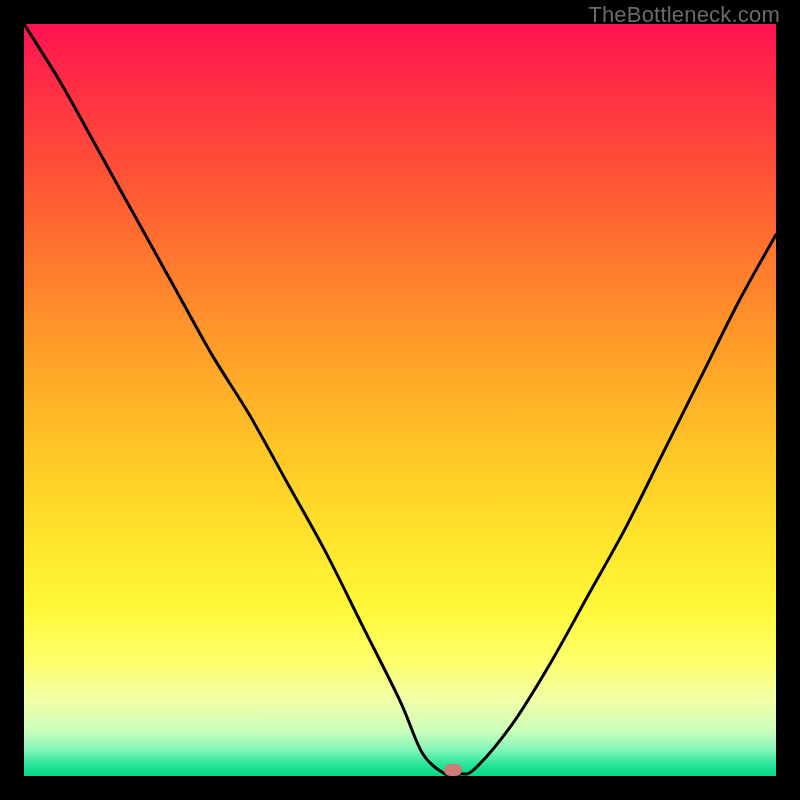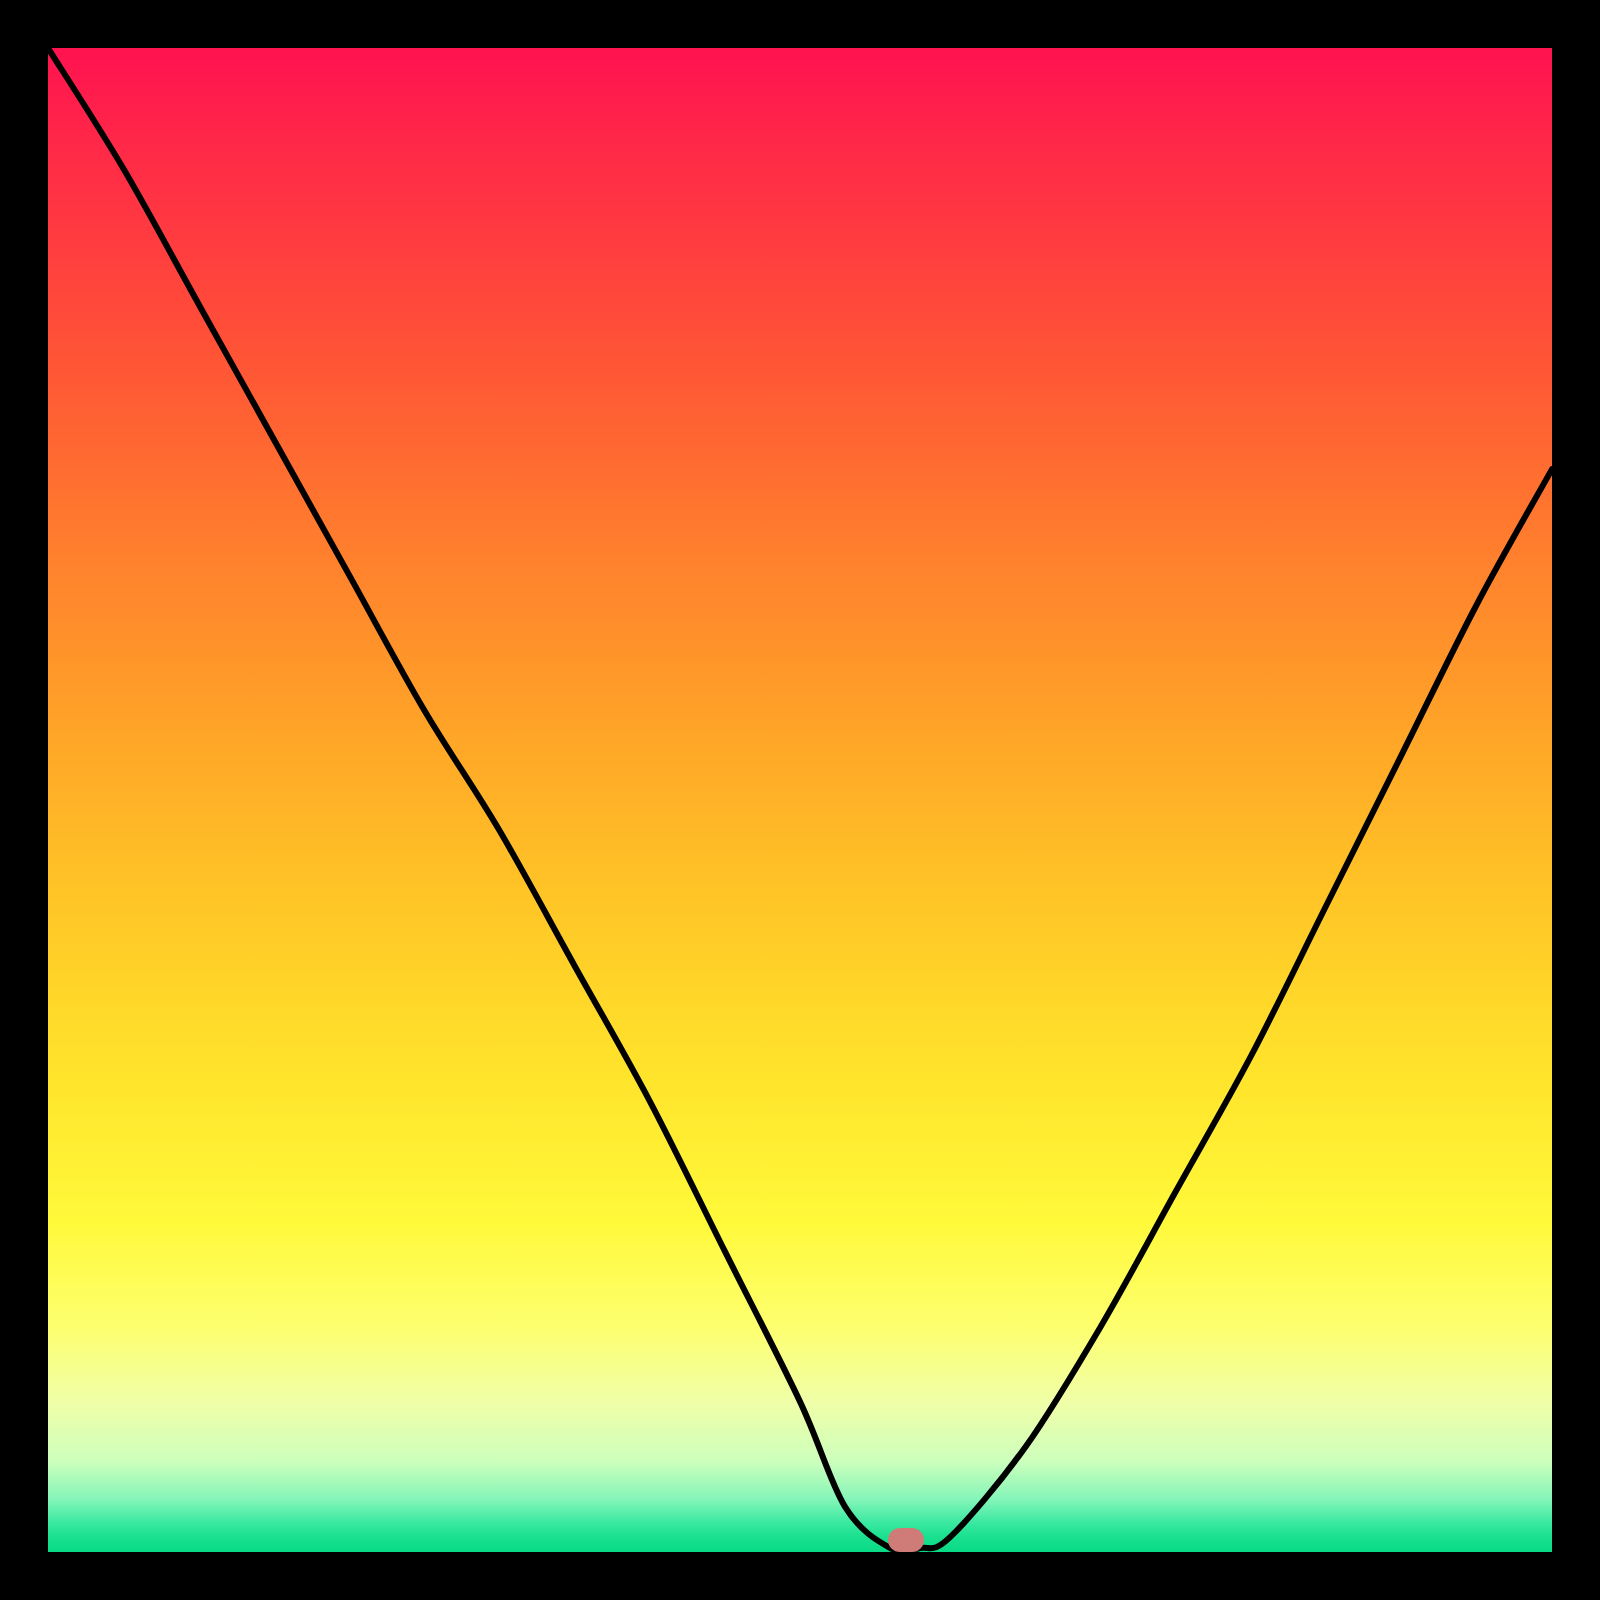--- a/index.html
+++ b/index.html
@@ -75,20 +75,21 @@
     border-radius: 6px;
     background: #cf7c78;
     transform: translate(-50%, -50%);
     z-index: 3;
   }
 </style>
 </head>
 <body>
 
 <div class="frame">
+  <div class="watermark">TheBottleneck.com</div>
 
   <div class="plot-area">
     <div class="gradient"></div>
     <svg class="curve" viewBox="0 0 752 752" preserveAspectRatio="none">
       <path id="curve-path" d="M 0 0 C 6.266666666666667 10.026666666666662, 25.06666666666667 38.853333333333296, 37.6 60.15999999999997 C 50.13333333333333 81.46666666666664, 62.66666666666667 105.28000000000003, 75.2 127.84000000000003 C 87.73333333333333 150.40000000000003, 100.26666666666667 172.96, 112.8 195.52 C 125.33333333333333 218.08, 137.86666666666667 240.64, 150.4 263.2 C 162.93333333333334 285.76, 175.46666666666667 309.57333333333327, 188 330.87999999999994 C 200.53333333333333 352.1866666666666, 213.06666666666666 369.73333333333335, 225.6 391.04 C 238.13333333333333 412.3466666666667, 250.66666666666666 436.15999999999997, 263.2 458.71999999999997 C 275.73333333333335 481.28, 288.26666666666665 502.58666666666664, 300.8 526.4 C 313.33333333333337 550.2133333333334, 325.8666666666667 576.5333333333333, 338.40000000000003 601.6 C 350.9333333333334 626.6666666666667, 365.97333333333336 655.4933333333335, 376 676.8000000000001 C 386.02666666666664 698.1066666666667, 391.03999999999996 717.24, 398.56 729.4399999999999 C 406.08000000000004 741.6399999999999, 414.8533333333334 746.5733333333333, 421.12000000000006 750 C 427.3866666666667 753.4266666666667, 431.14666666666665 750.92, 436.15999999999997 750 C 441.1733333333333 749.08, 442.4266666666666 752.9200000000001, 451.2 744.48 C 459.97333333333336 736.04, 476.26666666666665 716.9066666666665, 488.8 699.3599999999999 C 501.33333333333337 681.8133333333333, 513.8666666666667 660.5066666666665, 526.4 639.1999999999999 C 538.9333333333333 617.8933333333333, 551.4666666666667 594.0799999999999, 564 571.52 C 576.5333333333333 548.96, 589.0666666666667 527.6533333333332, 601.6 503.8399999999999 C 614.1333333333333 480.0266666666666, 626.6666666666666 453.7066666666667, 639.1999999999999 428.64000000000004 C 651.7333333333332 403.5733333333334, 664.2666666666668 378.50666666666666, 676.8000000000001 353.44 C 689.3333333333334 328.37333333333333, 701.8666666666667 302.05333333333334, 714.4 278.24 C 726.9333333333333 254.42666666666668, 745.7333333333333 221.84000000000003, 752 210.56000000000003" fill="none" stroke="#000" stroke-width="3" stroke-linejoin="round" stroke-linecap="round"></path>
     </svg>
     <div class="marker" id="marker" style="left: 428.64px; top: 746px;"></div>
   </div>
 </div>
 

